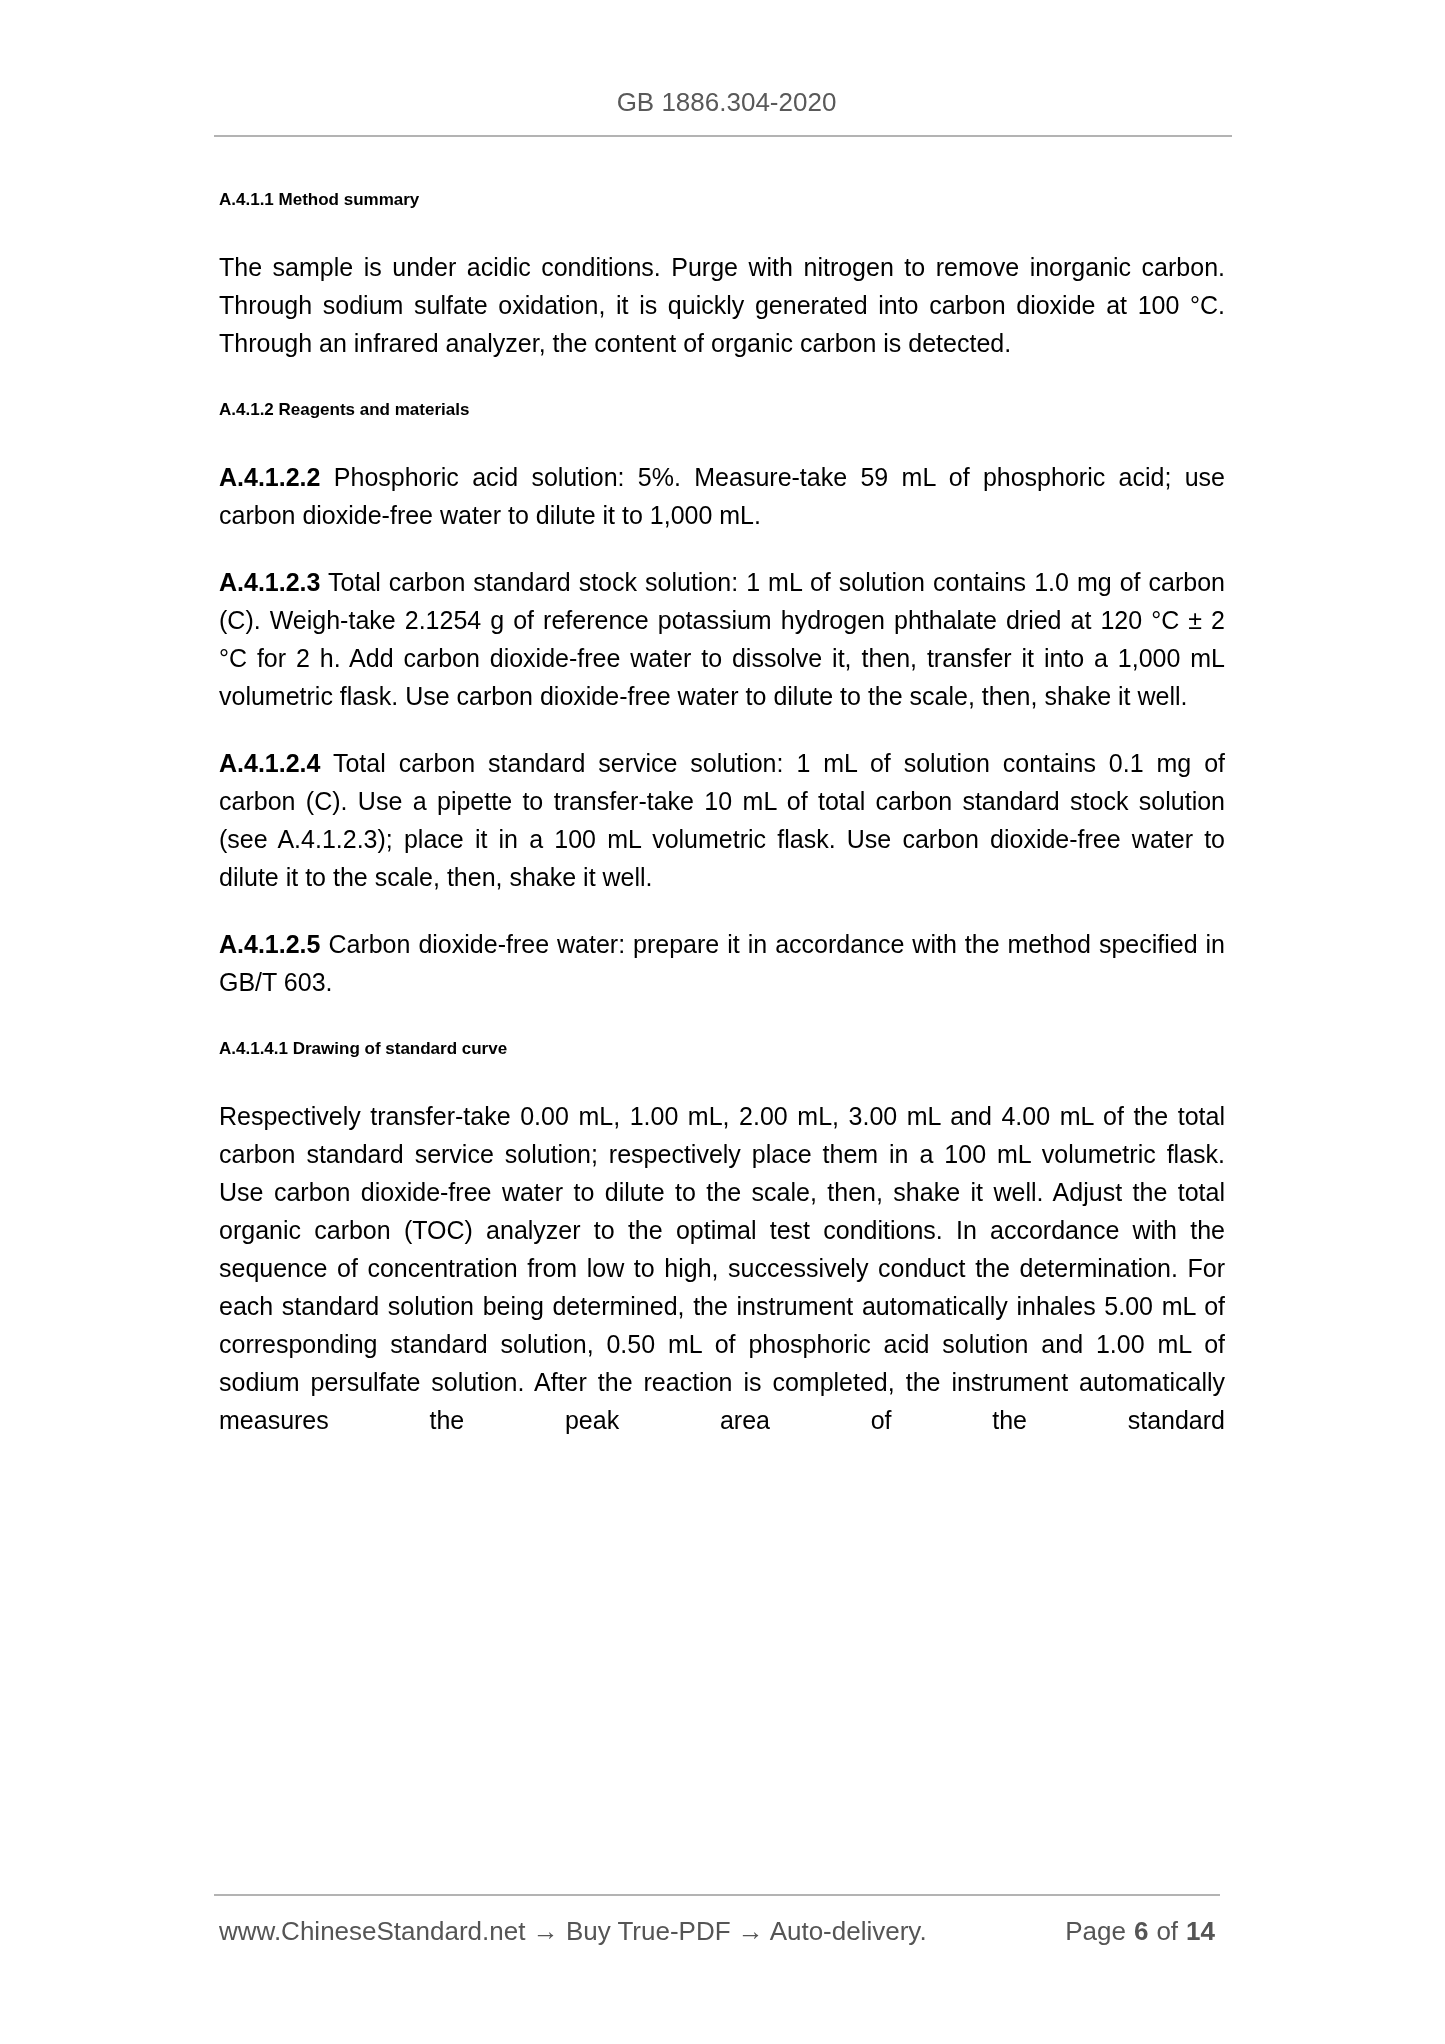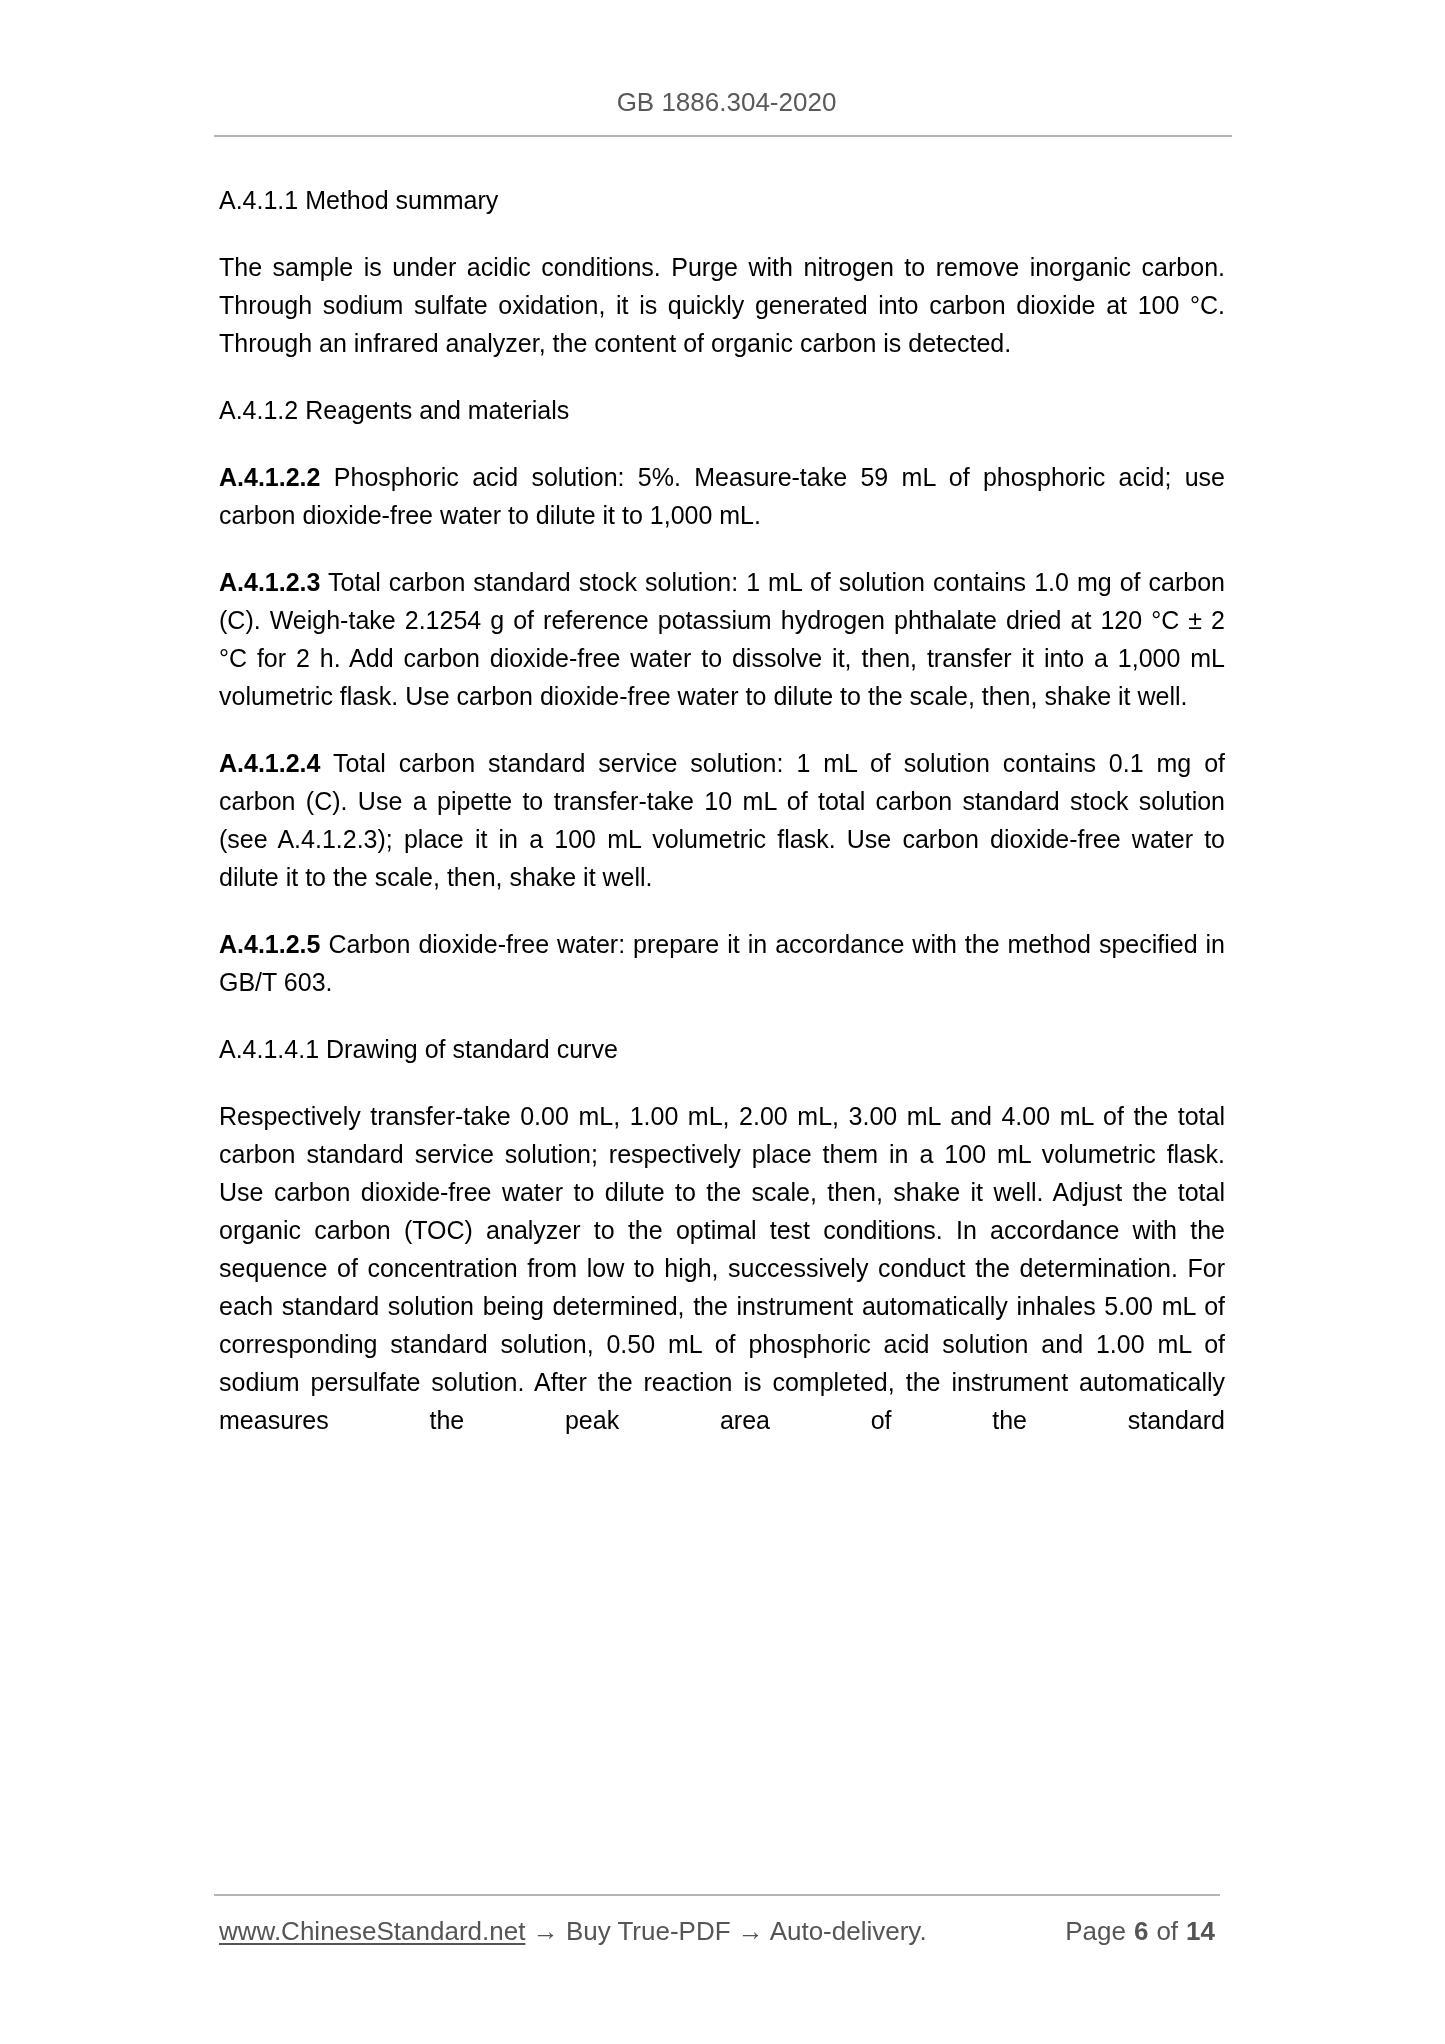--- a/index.html
+++ b/index.html
@@ -5,27 +5,27 @@
   html, body { margin: 0; padding: 0; background: #ffffff; }
   body { width: 1445px; height: 2044px; position: relative; overflow: hidden;
          font-family: "Liberation Sans", sans-serif; color: #000; }
   .page-header { position: absolute; left: 0; width: 1445px; top: 86px; text-align: center;
                  font-size: 26px; line-height: 32px; color: #595959; padding-left: 4px; }
   .rule { position: absolute; height: 2px; background: #b3b3b3; }
   .header-rule { left: 214px; width: 1018px; top: 135px; }
   .footer-rule { left: 214px; width: 1006px; top: 1894px; }
   .content { position: absolute; left: 219px; top: 181px; width: 1006px;
              font-size: 25px; line-height: 38px; text-align: justify; }
-  .content h2 { font-size: 25px; font-weight: normal; margin: 0 0 29px 0; line-height: 38px; }
+  .content h2 { font-size: 17px; font-weight: bold; margin: 0 0 29px 0; line-height: 38px; }
   .content p { margin: 0 0 29px 0; }
   .content p .clause { font-weight: bold; }
   .content p.last { text-align-last: justify; margin-bottom: 16px; }
   .footer { position: absolute; left: 219px; top: 1914px; width: 1000px; height: 34px;
             font-size: 26px; line-height: 34px; color: #555555; }
-  .footer .site-link { color: #555555; text-decoration: underline; text-underline-offset: 3px; }
+  .footer .site-link { color: #555555; text-underline-offset: 3px; }
   .footer .page-info { position: absolute; right: 4px; top: 0; }
   .footer .page-info b { font-weight: bold; }
   .footer .gap { display: inline-block; width: 8px; }
 </style>
 </head>
 <body>
 
 <div class="page-header">GB 1886.304-2020</div>
 <div class="rule header-rule"></div>
 

